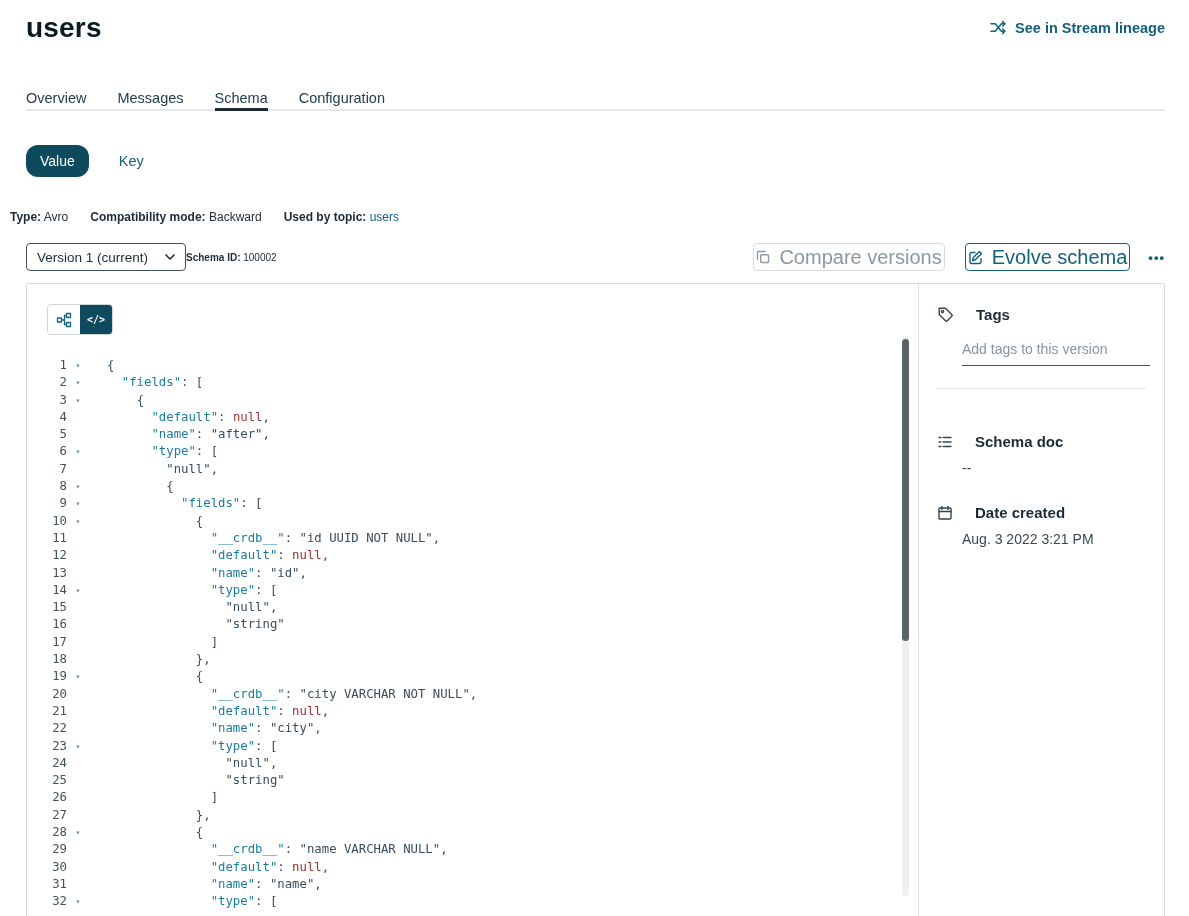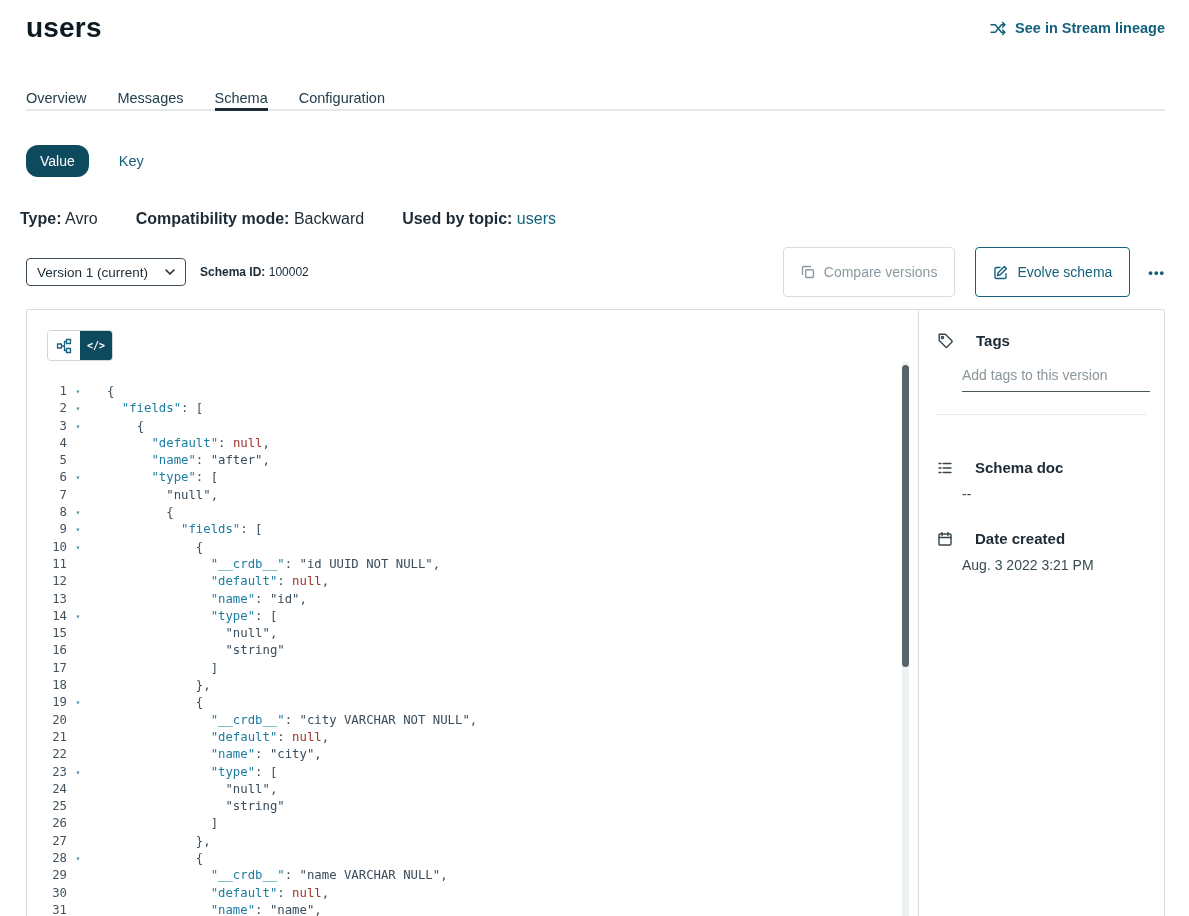--- a/index.html
+++ b/index.html
@@ -8,46 +8,46 @@
     font-family: "Liberation Sans", sans-serif;
     color: #1c2b36;
     background: #ffffff;
     overflow: hidden;
     position: relative;
   }
 
   
   .header { display: flex; justify-content: space-between; align-items: flex-start; padding: 12px 24px 0 26px; }
   .page-title { font-size: 28px; font-weight: bold; color: #0c1a21; letter-spacing: .2px; }
-  .lineage-link { display: flex; align-items: flex-end; gap: 8px; color: #14617e; font-size: 14.5px; font-weight: 600; margin-top: 8px; cursor: pointer; }
+  .lineage-link { display: flex; align-items: flex-start; gap: 8px; color: #14617e; font-size: 14.5px; font-weight: 600; margin-top: 8px; cursor: pointer; }
   .lineage-link svg { display: block; }
 
   
   .tabs-row { display: flex; gap: 31px; margin: 46px 24px 0 26px; border-bottom: 2px solid #e5e7e9; }
   .tab { font-size: 14.5px; color: #24404d; padding-bottom: 3px; position: relative; cursor: pointer; }
   .tab.active::after { content: ""; position: absolute; left: 0; right: 0; bottom: -2px; height: 3px; background: #1c2b36; }
 
   
   .kv-toggle { display: flex; align-items: center; gap: 30px; margin: 34px 26px 0; }
   .value-btn { background: #0d4a5e; color: #fff; border: none; border-radius: 12px; font-size: 14px; padding: 8px 14px; font-family: inherit; cursor: pointer; }
   .key-link { color: #14617e; font-size: 14.5px; cursor: pointer; text-decoration: none; }
 
   
-  .meta-row { display: flex; gap: 38px; margin: 33px 20px 0; font-size: 16px; }
+  .meta-row { display: flex; gap: 22px; margin: 33px 10px 0; font-size: 12px; }
   .meta-item b { font-weight: bold; }
   .meta-link { color: #14617e; cursor: pointer; }
 
   
   .toolbar-row { display: flex; align-items: center; margin: 19px 24px 0 26px; }
   .select-wrap { position: relative; }
   .version-select { appearance: none; -webkit-appearance: none; border: 1px solid #40505a; border-radius: 4px; height: 28px; padding: 0 36px 0 10px; font-size: 13.5px; color: #1c2b36; background: #fff; font-family: inherit; cursor: pointer; }
   .select-chevron { position: absolute; right: 11px; top: 50%; transform: translateY(-50%); pointer-events: none; color: #1c2b36; line-height: 0; }
-  .schema-id { margin-left: 14px; font-size: 12px; }
+  .schema-id { font-size: 10px; }
   .toolbar-spacer { flex: 1; }
-  .btn { display: inline-flex; align-items: center; gap: 9px; height: 50px; padding: 0 17px; border-radius: 4px; font-size: 14px; background: #fff; font-family: inherit; cursor: pointer; }
+  .btn { display: inline-flex; align-items: center; gap: 9px; height: 28px; padding: 0 2px; border-radius: 4px; font-size: 20px; background: #fff; font-family: inherit; cursor: pointer; }
   .btn-compare { border: 1px solid #d9dde0; color: #8b99a1; margin-right: 20px; }
   .btn-evolve { border: 1px solid #14617e; color: #14617e; text-align: center; }
   .more-btn { color: #14617e; font-size: 13px; font-weight: bold; letter-spacing: 1px; margin-left: 18px; cursor: pointer; }
 
   
   .main { display: flex; margin: 12px 24px 0 26px; border: 1px solid #d7dcdf; border-radius: 2px; height: 760px; }
   .code-panel { flex: 1; position: relative; padding-top: 20px; overflow: hidden; }
   .view-toggle { display: inline-flex; margin-left: 20px; border: 1px solid #cfd6da; border-radius: 4px; overflow: hidden; }
   .view-btn { width: 32px; height: 29px; display: flex; align-items: center; justify-content: center; background: #fff; color: #14617e; cursor: pointer; }
   .view-btn.active { background: #0d4a5e; color: #fff; }

